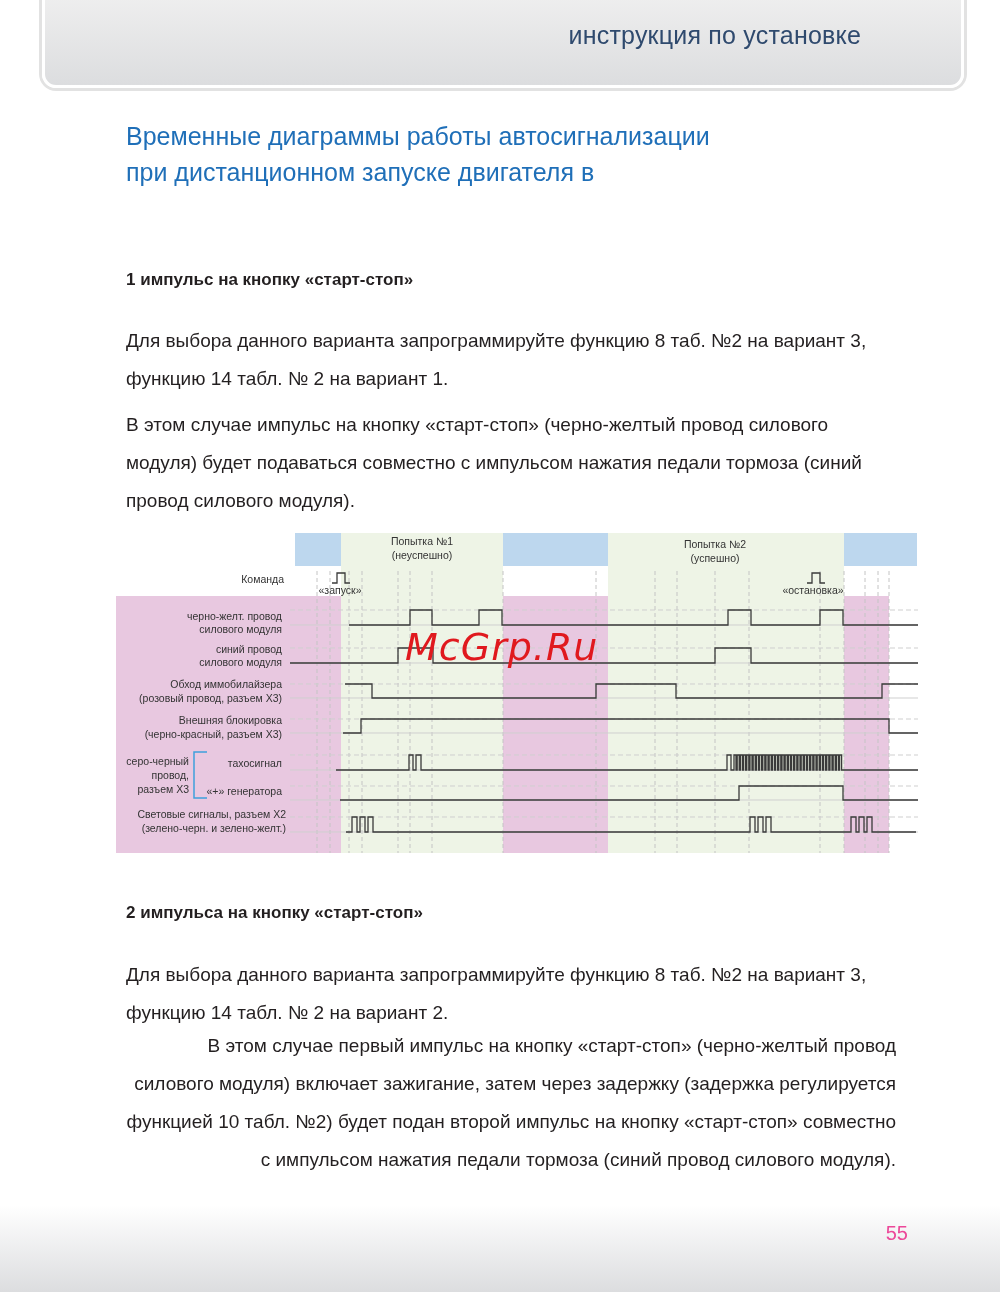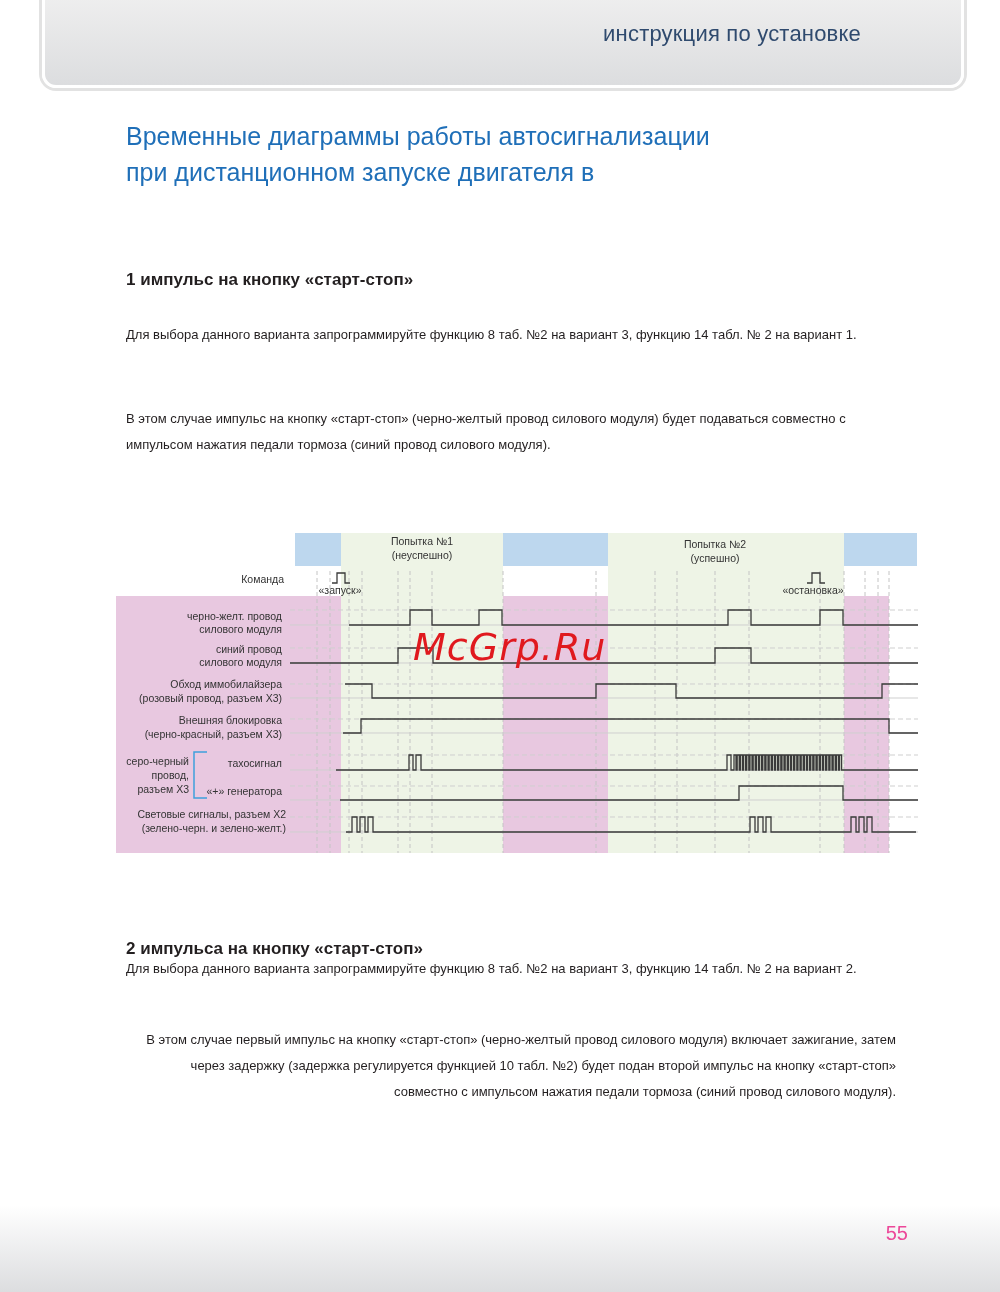--- a/index.html
+++ b/index.html
@@ -1,31 +1,31 @@
 <!DOCTYPE html>
 <html><head>
 <meta charset="utf-8">
 <style>
   html, body { margin:0; padding:0; }
   body { width:1000px; height:1292px; position:relative; background:#ffffff; overflow:hidden;
          font-family:"Liberation Sans", sans-serif; color:#231f20; }
   .header-band { position:absolute; left:42px; top:-10px; width:916px; height:92px;
          background:linear-gradient(#efefef,#dcdddf); border-radius:0 0 14px 14px;
          border:3px solid #ffffff; box-shadow:0 0 0 3px #e2e2e2; }
-  .header-text { position:absolute; right:100px; top:28px; font-size:22px; color:#2f4a6e; letter-spacing:0.2px; }
+  .header-text { position:absolute; right:100px; top:28px; font-size:25px; color:#2f4a6e; letter-spacing:0.2px; }
   .title { position:absolute; left:126px; top:118px; width:760px; font-size:25px; font-weight:normal;
            color:#1f6fb8; line-height:36px; }
   .h2 { position:absolute; left:126px; font-size:17px; font-weight:bold; color:#231f20; }
-  .para { position:absolute; left:126px; width:770px; font-size:13px; line-height:26px; color:#231f20; }
+  .para { position:absolute; left:126px; width:770px; font-size:19px; line-height:38px; color:#231f20; }
   .diagram { position:absolute; left:0; top:520px; width:1000px; height:340px; }
   .footer-band { position:absolute; left:0; top:1205px; width:1000px; height:87px;
           background:linear-gradient(#ffffff,#dcdddf); }
   .page-num { position:absolute; right:92px; top:1222px; font-size:20px; color:#ec4899; }
   .watermark { position:absolute; left:405px; top:625px; font-size:38px; font-style:italic;
-               color:#e0191e; font-family:"DejaVu Sans", sans-serif; letter-spacing:1px;margin-left:8px; }
+               color:#e0191e; font-family:"DejaVu Sans", sans-serif; letter-spacing:1px; }
   svg text { font-family:"Liberation Sans", sans-serif; }
 </style>
 </head>
 <body>
 
 <div class="header-band">
   <div class="header-text">инструкция по установке</div>
 </div>
 
 <div class="title">
@@ -114,18 +114,18 @@
   <text x="286" y="832" font-size="10.5" text-anchor="end" fill="#333">(зелено-черн. и зелено-желт.)</text>
 
   <text x="189" y="765" font-size="10.5" text-anchor="end" fill="#333">серо-черный</text>
   <text x="189" y="779" font-size="10.5" text-anchor="end" fill="#333">провод,</text>
   <text x="189" y="793" font-size="10.5" text-anchor="end" fill="#333">разъем X3</text>
   <path d="M207,752 L194,752 L194,798 L207,798" stroke="#3ea0dc" stroke-width="1.5" fill="none"></path>
 </svg>
 
 <div class="watermark">McGrp.Ru</div>
 
-<div class="h2" style="top:939px;">2 импульса на кнопку «старт-стоп»</div>
+<div class="h2" style="top:903px;">2 импульса на кнопку «старт-стоп»</div>
 <div class="para" style="top:956px;">Для выбора данного варианта запрограммируйте функцию 8 таб. №2 на вариант 3, функцию 14 табл. № 2 на вариант 2.</div>
 <div class="para" style="top:1027px;text-align:right;">В этом случае первый импульс на кнопку «старт-стоп» (черно-желтый провод силового модуля) включает зажигание, затем через задержку (задержка регулируется функцией 10 табл. №2) будет подан второй импульс на кнопку «старт-стоп» совместно с импульсом нажатия педали тормоза (синий провод силового модуля).</div>
 
 <div class="footer-band"></div>
 <div class="page-num">55</div>
 
 </body></html>

